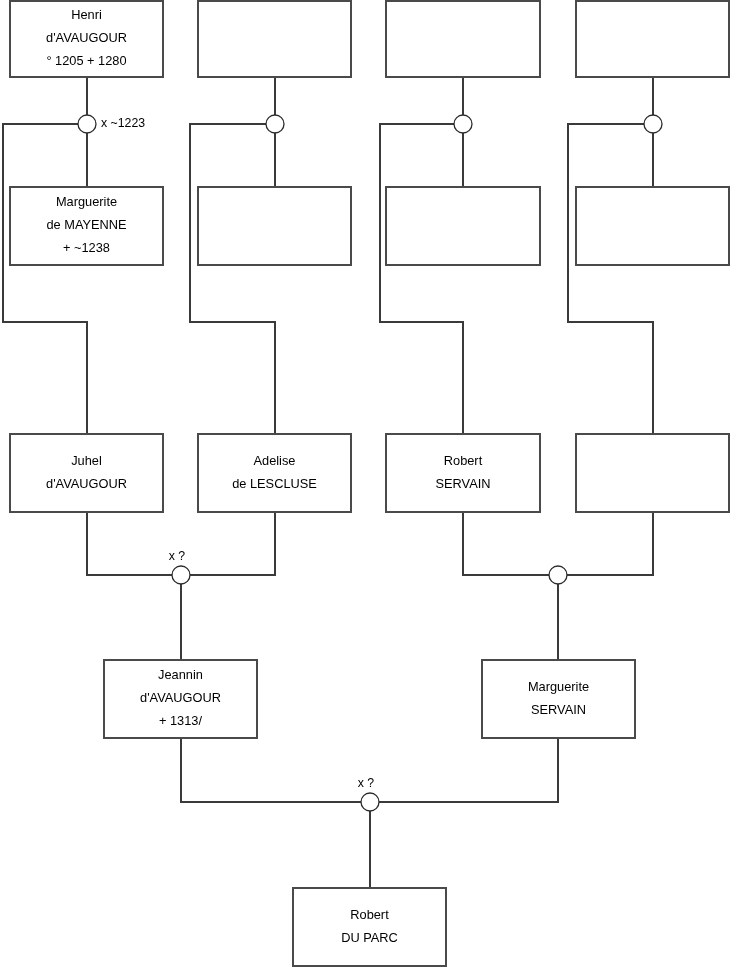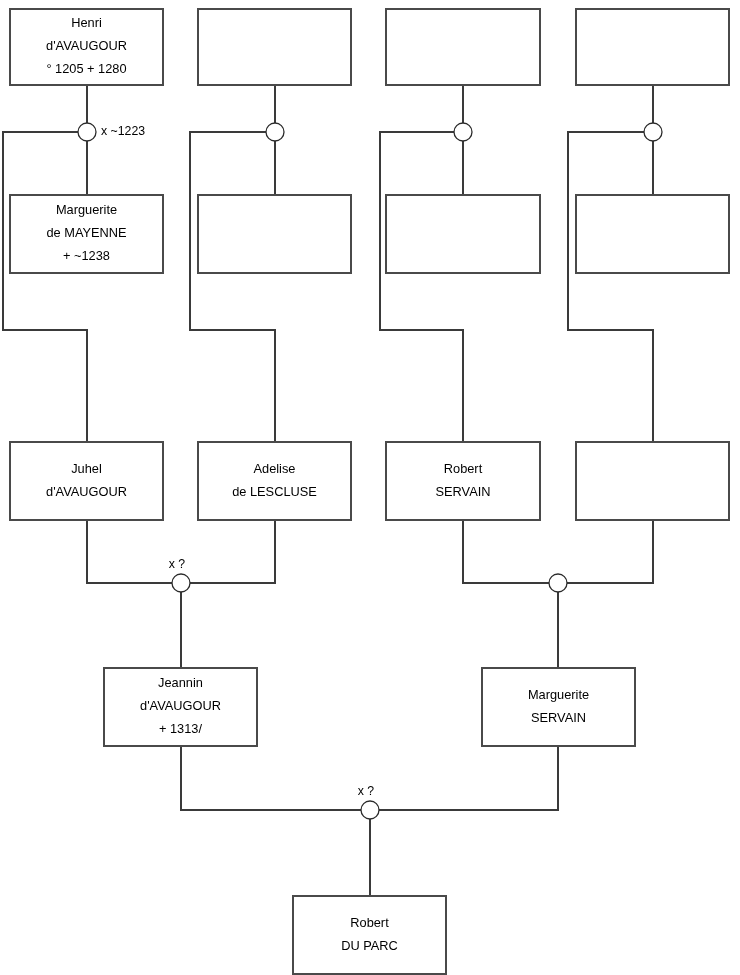--- a/index.html
+++ b/index.html
@@ -11,21 +11,21 @@
   body {
     width: 740px;
     height: 975px;
     position: relative;
     font-family: "Liberation Sans", sans-serif;
     overflow: hidden;
   }
   #chart-root {
     position: absolute;
     left: 0;
-    top: 8px;
+    top: 0;
     width: 740px;
     height: 695px;
   }
   svg.tree {
     display: block;
     width: 740px;
     height: 975px;
     shape-rendering: crispEdges;
   }
   .conn {

